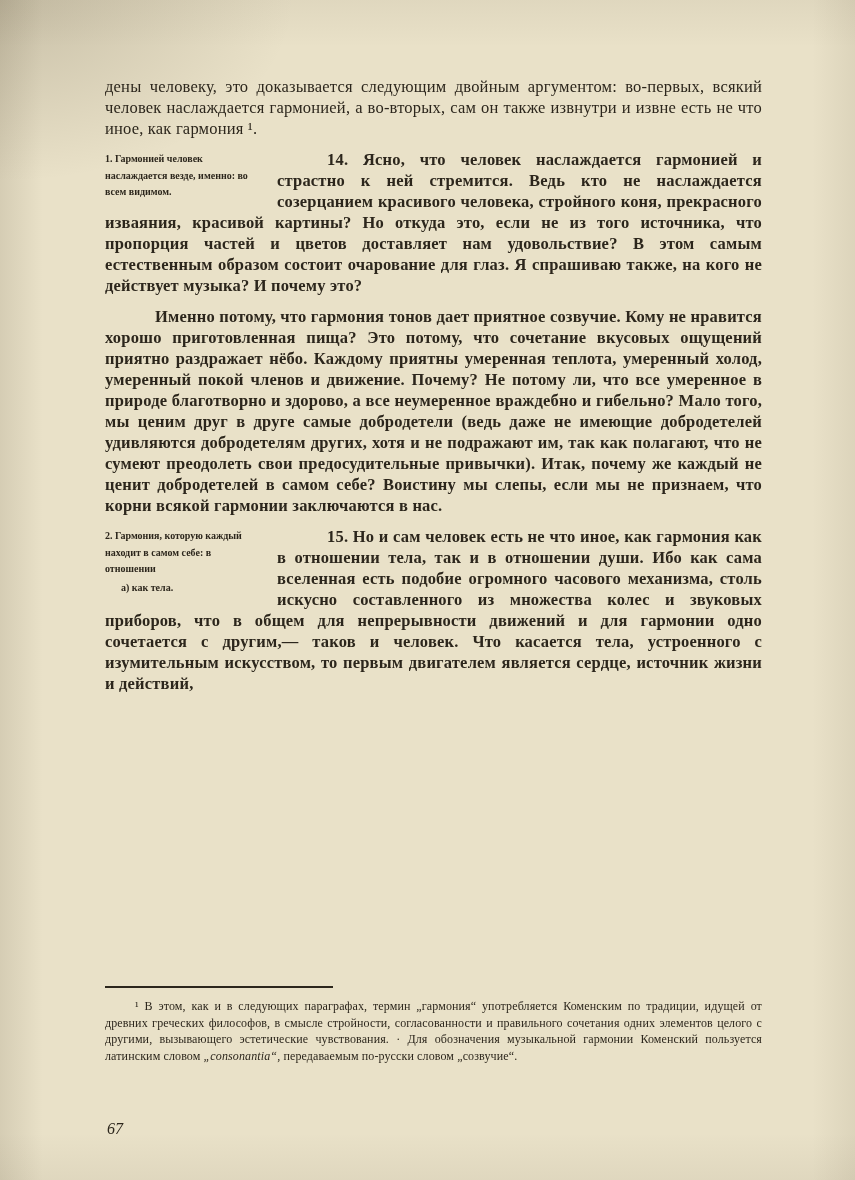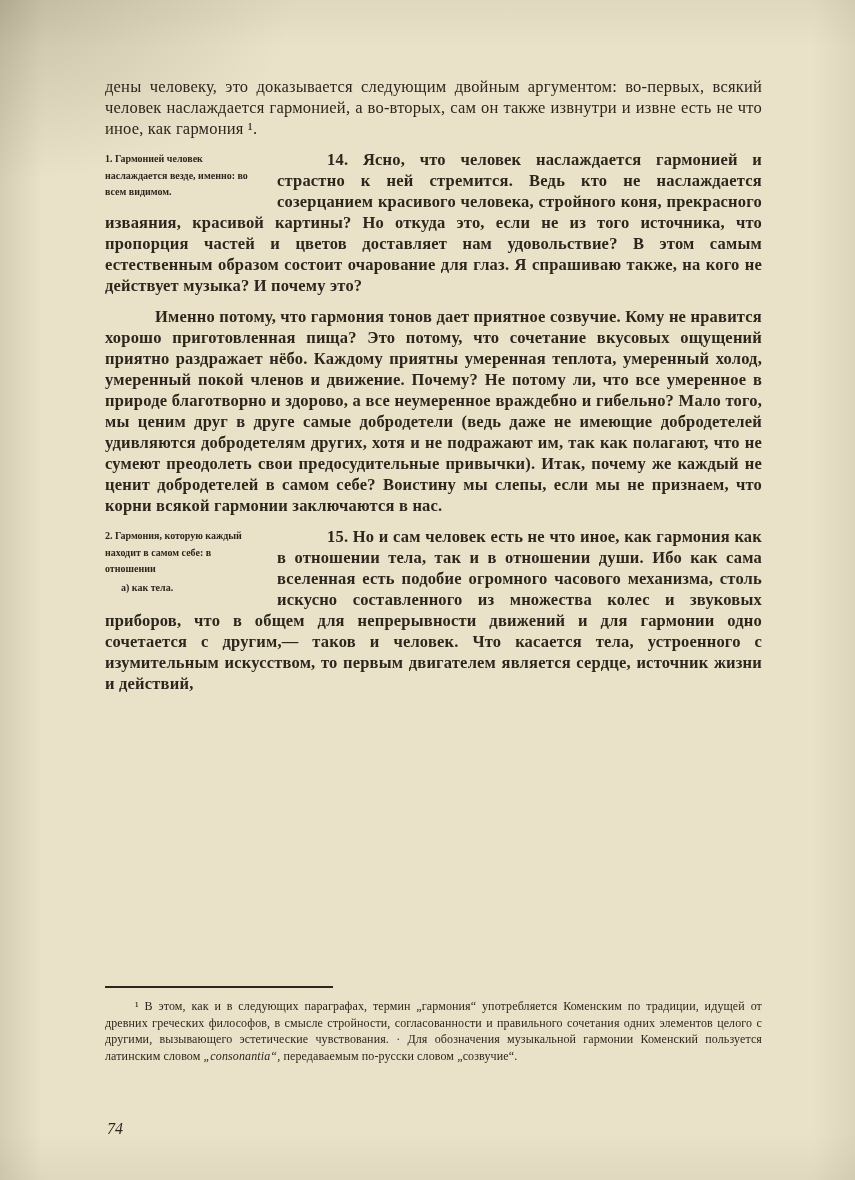--- a/index.html
+++ b/index.html
@@ -107,13 +107,13 @@
     <p class="main indent">15. Но и сам человек есть не что иное, как гармония как в отношении тела, так и в отношении души. Ибо как сама вселенная есть подобие огромного часового механизма, столь искусно составленного из множества колес и звуковых приборов, что в общем для непрерывности движений и для гармонии одно сочетается с другим,— таков и человек. Что касается тела, устроенного с изумительным искусством, то первым двигателем является сердце, источник жизни и действий,</p>
   </div>
 
 </div>
 
 <div class="footnote-block">
   <div class="footnote-rule"></div>
   <p class="footnote"><span>¹ В этом, как и в следующих параграфах, термин „гармония“ употребляется Коменским по традиции, идущей от древних греческих философов, в смысле стройности, согласованности и правильного сочетания одних элементов целого с другими, вызывающего эстетические чувствования. · Для обозначения музыкальной гармонии Коменский пользуется латинским словом </span><i>„consonantia“</i><span>, передаваемым по-русски словом „созвучие“.</span></p>
 </div>
 
-<div class="page-number">74</div>
+<div class="page-number">67</div>
 
 </body></html>

